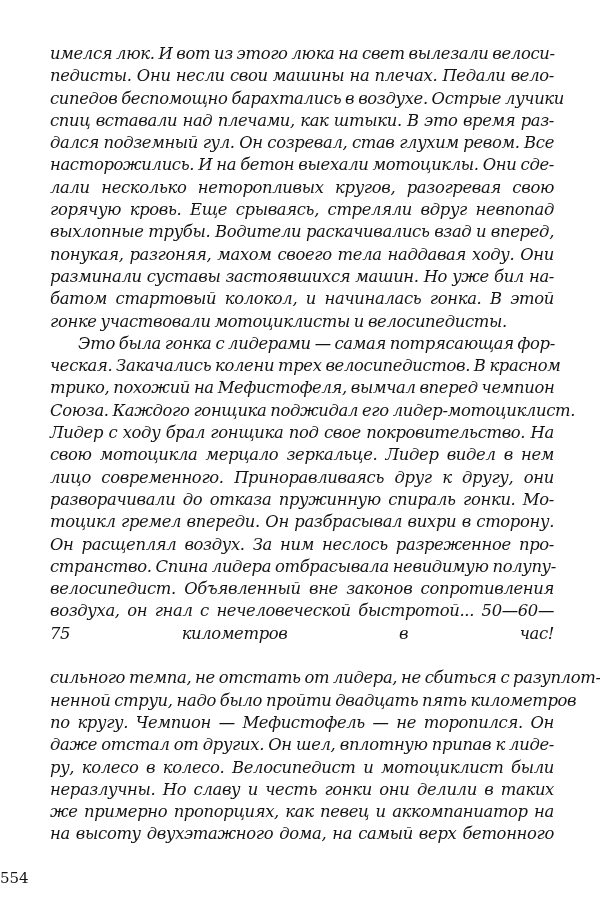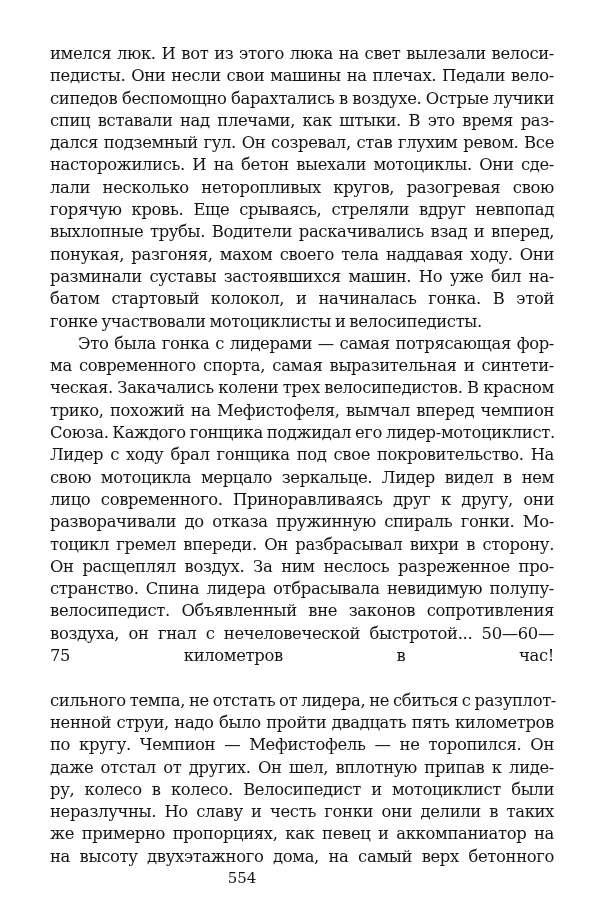--- a/index.html
+++ b/index.html
@@ -24,33 +24,34 @@
     .line {
       display: block;
       height: 22.3px;
       line-height: 22.3px;
       font-size: 16.4px;
       white-space: nowrap;
       text-align: justify;
       text-align-last: justify;
       letter-spacing: -0.35px;
       word-spacing: -1px;
+      font-style: italic;
     }
     .line.indent {
       padding-left: 28px;
     }
     .line.last {
       text-align-last: left;
     }
     .page-number {
       position: absolute;
       top: 868px;
       left: 0;
       width: 484px;
-      text-align: center;
+      text-align: left;
       font-size: 15px;
       line-height: 20px;
       color: #141414;
     }
   </style>
 </head>
 <body>
 
 <div class="page-body">
 
@@ -65,21 +66,20 @@
     <span class="line">горячую кровь. Еще срываясь, стреляли вдруг невпопад</span>
     <span class="line">выхлопные трубы. Водители раскачивались взад и вперед,</span>
     <span class="line">понукая, разгоняя, махом своего тела наддавая ходу. Они</span>
     <span class="line">разминали суставы застоявшихся машин. Но уже бил на-</span>
     <span class="line">батом стартовый колокол, и начиналась гонка. В этой</span>
     <span class="line last">гонке участвовали мотоциклисты и велосипедисты.</span>
   </div>
 
   <div>
     <span class="line indent">Это была гонка с лидерами — самая потрясающая фор-</span>
-    <span class="line">ма современного спорта, самая выразительная и синтети-</span>
     <span class="line">ческая. Закачались колени трех велосипедистов. В красном</span>
     <span class="line">трико, похожий на Мефистофеля, вымчал вперед чемпион</span>
     <span class="line">Союза. Каждого гонщика поджидал его лидер-мотоциклист.</span>
     <span class="line">Лидер с ходу брал гонщика под свое покровительство. На</span>
     <span class="line">свою мотоцикла мерцало зеркальце. Лидер видел в нем</span>
     <span class="line">лицо современного. Приноравливаясь друг к другу, они</span>
     <span class="line">разворачивали до отказа пружинную спираль гонки. Мо-</span>
     <span class="line">тоцикл гремел впереди. Он разбрасывал вихри в сторону.</span>
     <span class="line">Он расщеплял воздух. За ним неслось разреженное про-</span>
     <span class="line">странство. Спина лидера отбрасывала невидимую полупу-</span>

